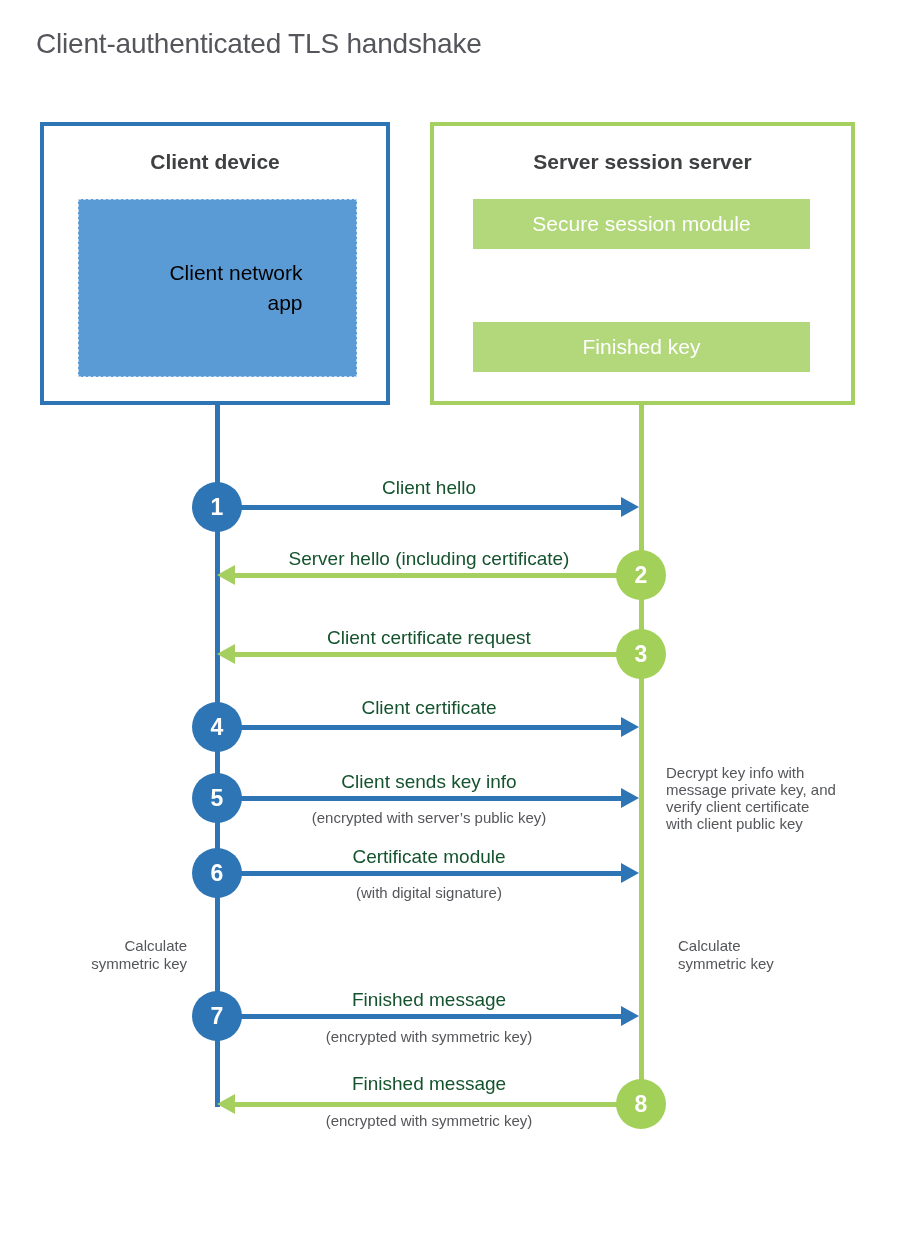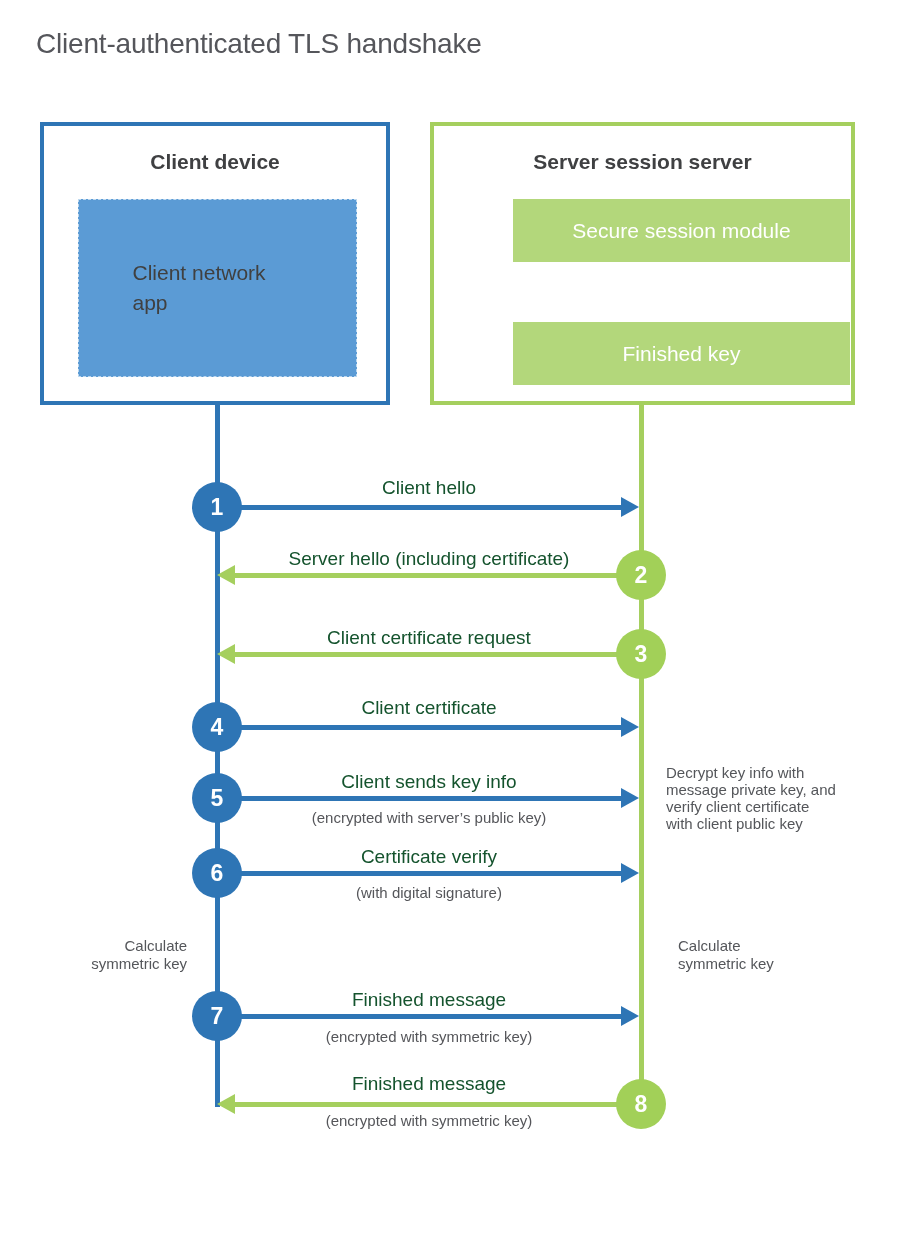--- a/index.html
+++ b/index.html
@@ -18,27 +18,27 @@
   .box-title {
     margin-top:24px; text-align:center; font-weight:bold;
     font-size:21px; color:#3f4042;
   }
   .app-box {
     position:absolute; left:78px; top:199px; width:277px; height:176px;
     background:#5b9bd5; border:1px dashed #bdd8ef;
     display:flex; align-items:center; justify-content:center;
   }
   .app-label {
-    display:block; width:170px; text-align:left;
-    color:#404040; font-size:21px; line-height:30px;
+    display:block; width:170px; text-align:right;
+    color:#000000; font-size:21px; line-height:30px;
   }
   .server-bar {
-    position:absolute; left:473px; width:337px; height:63px;
+    position:absolute; left:473px; width:337px; height:50px;
     background:#b3d77b; color:#ffffff; font-size:21px;
-    display:flex; align-items:center; justify-content:center;margin-left:40px;
+    display:flex; align-items:center; justify-content:center;
   }
   .bar1 { top:199px; } .bar2 { top:261px; } .bar3 { top:322px; }
 
   
   .vline { position:absolute; width:5px; top:403px; }
   .vline.blue  { left:215px; background:#2e75b5; height:704px; }
   .vline.green { left:639px; background:#a5cf5e; height:703px; }
 
   
   .arrow { position:absolute; height:5px; }
@@ -119,21 +119,21 @@
   <div class="arrow blue a6"></div>
   <div class="arrow blue a7"></div>
   <div class="arrow green a8"></div>
 
   <div class="msg-label l1">Client hello</div>
   <div class="msg-label l2">Server hello (including certificate)</div>
   <div class="msg-label l3">Client certificate request</div>
   <div class="msg-label l4">Client certificate</div>
   <div class="msg-label l5">Client sends key info</div>
   <div class="msg-sub s5">(encrypted with server’s public key)</div>
-  <div class="msg-label l6">Certificate verify</div>
+  <div class="msg-label l6">Certificate module</div>
   <div class="msg-sub s6">(with digital signature)</div>
   <div class="msg-label l7">Finished message</div>
   <div class="msg-sub s7">(encrypted with symmetric key)</div>
   <div class="msg-label l8">Finished message</div>
   <div class="msg-sub s8">(encrypted with symmetric key)</div>
 
   <div class="circle blue c1">1</div>
   <div class="circle green c2">2</div>
   <div class="circle green c3">3</div>
   <div class="circle blue c4">4</div>

